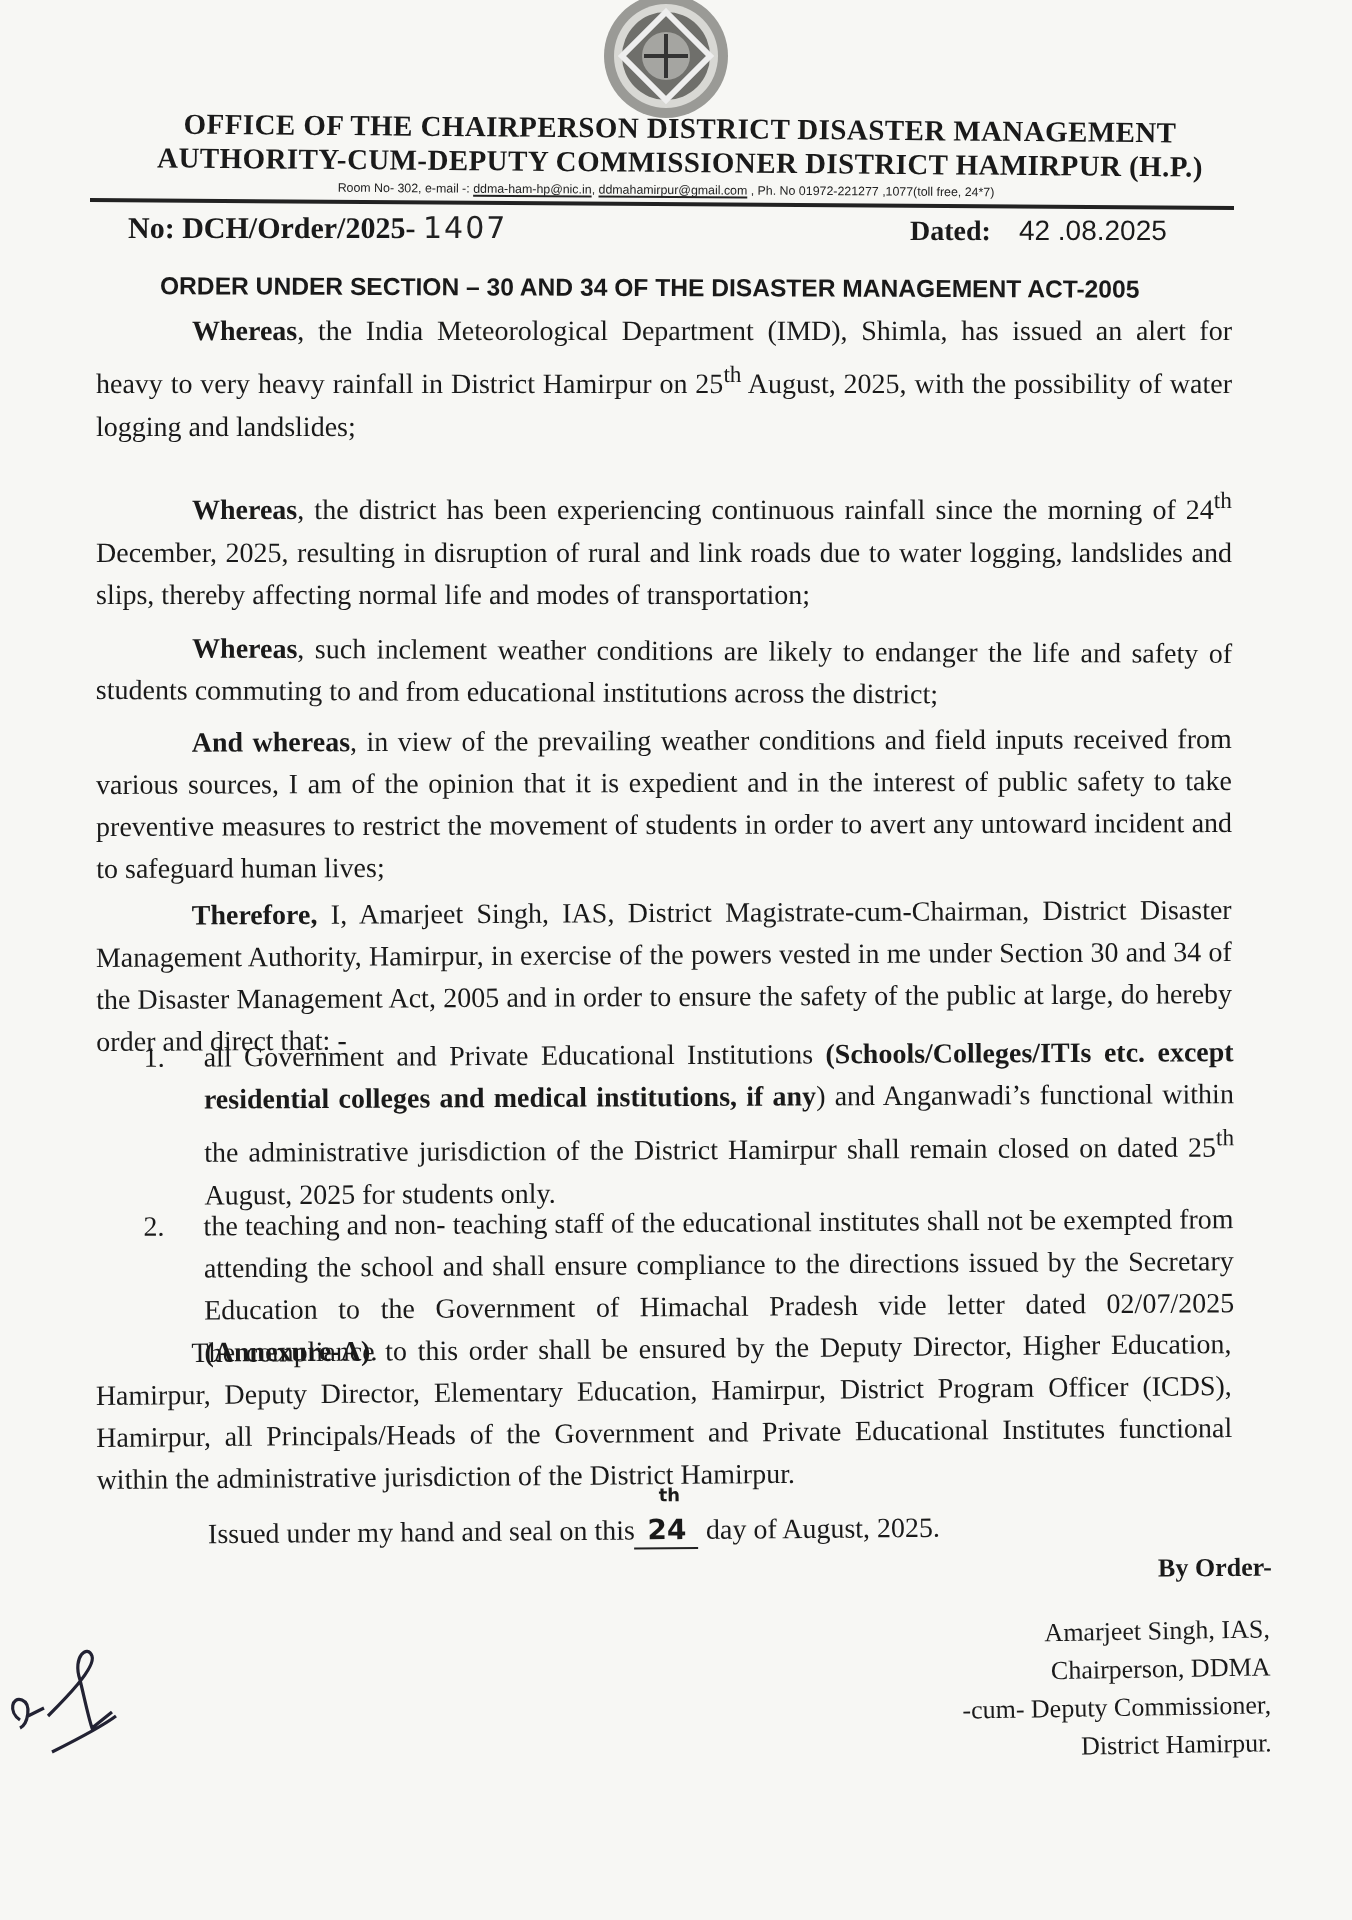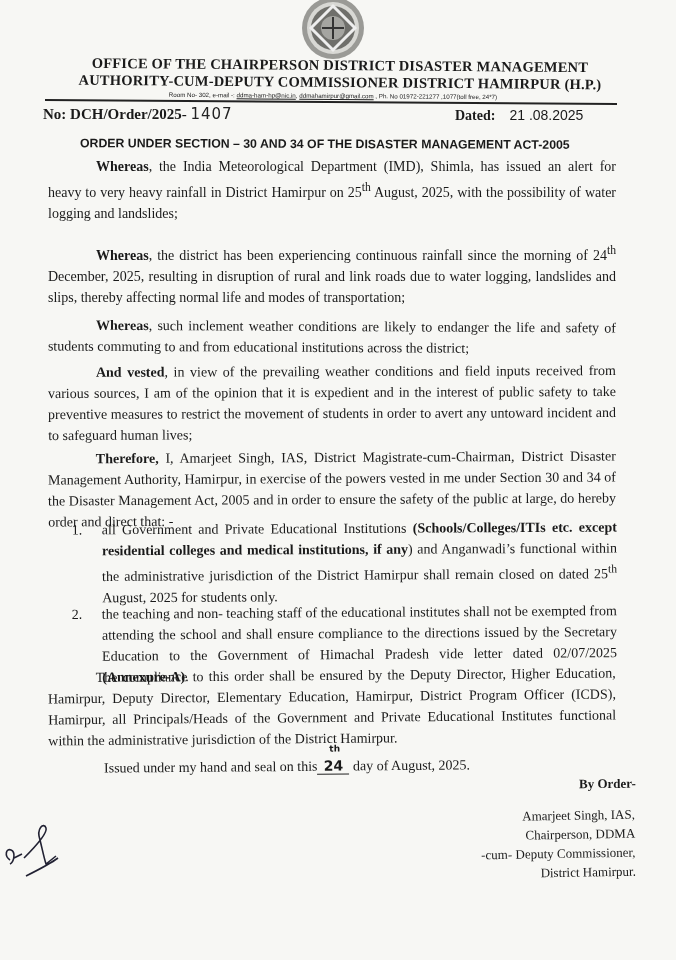--- a/index.html
+++ b/index.html
@@ -16,21 +16,21 @@
   .oh1 { top:57px; font-size:14.5px; transform:rotate(0.5deg); }
   .oh2 { top:74px; font-size:14.5px; transform:rotate(0.5deg); }
   .contact {
     position:absolute; left:118px; top:92px; width:430px; text-align:center;
     font-family:"Liberation Sans", sans-serif; font-size:6.2px; color:#222;
     transform:rotate(0.4deg);
   }
   .contact .u { text-decoration:underline; }
   .rule { position:absolute; left:45px; top:101px; width:572px; height:2px; background:#222; transform:rotate(0.4deg); }
   .order-no {
-    position:absolute; left:43px; top:105px; font-family:"Liberation Serif", serif;
+    position:absolute; left:64px; top:105px; font-family:"Liberation Serif", serif;
     font-weight:bold; font-size:15px;
   }
   .hand { font-family:"DejaVu Sans", sans-serif; font-weight:normal; color:#222; letter-spacing:1px; }
   .dated {
     position:absolute; left:455px; top:107px; font-family:"Liberation Serif", serif;
     font-weight:bold; font-size:14px;
   }
   .dated .dv { font-family:"Liberation Sans", sans-serif; font-weight:normal; margin-left:14px; font-size:14px; }
   .order-title {
     position:absolute; left:80px; top:137px; font-family:"Liberation Sans", sans-serif;
@@ -83,32 +83,32 @@
 
   <div class="contact">
     <span>Room No- 302, e-mail -: </span><span class="u">ddma-ham-hp@nic.in</span><span>, </span><span class="u">ddmahamirpur@gmail.com</span><span> , Ph. No 01972-221277 ,1077(toll free, 24*7)</span>
   </div>
   <div class="rule"></div>
 
   <div class="order-no">
     <span>No: DCH/Order/2025- </span><span class="hand">1407</span>
   </div>
   <div class="dated">
-    <span>Dated:</span><span class="dv">21 .08.2025</span>
+    <span>Dated:</span><span class="dv">42 .08.2025</span>
   </div>
 
   <div class="order-title">ORDER UNDER SECTION – 30 AND 34 OF THE DISASTER MANAGEMENT ACT-2005</div>
 
   <div class="para p1"><b>Whereas</b><span>, the India Meteorological Department (IMD), Shimla, has issued an alert for heavy to very heavy rainfall in District Hamirpur on 25</span><sup>th</sup><span> August, 2025, with the possibility of water logging and landslides;</span></div>
 
   <div class="para p2"><b>Whereas</b><span>, the district has been experiencing continuous rainfall since the morning of 24</span><sup>th</sup><span> December, 2025, resulting in disruption of rural and link roads due to water logging, landslides and slips, thereby affecting normal life and modes of transportation;</span></div>
 
   <div class="para p3"><b>Whereas</b><span>, such inclement weather conditions are likely to endanger the life and safety of students commuting to and from educational institutions across the district;</span></div>
 
-  <div class="para p4"><b>And vested</b><span>, in view of the prevailing weather conditions and field inputs received from various sources, I am of the opinion that it is expedient and in the interest of public safety to take preventive measures to restrict the movement of students in order to avert any untoward incident and to safeguard human lives;</span></div>
+  <div class="para p4"><b>And whereas</b><span>, in view of the prevailing weather conditions and field inputs received from various sources, I am of the opinion that it is expedient and in the interest of public safety to take preventive measures to restrict the movement of students in order to avert any untoward incident and to safeguard human lives;</span></div>
 
   <div class="para p5"><b>Therefore,</b><span> I, Amarjeet Singh, IAS, District Magistrate-cum-Chairman, District Disaster Management Authority, Hamirpur, in exercise of the powers vested in me under Section 30 and 34 of the Disaster Management Act, 2005 and in order to ensure the safety of the public at large, do hereby order and direct that: -</span></div>
 
   <div class="list li1">
     <div class="li">
       <span class="num">1.</span>
       <span class="txt"><span>all Government and Private Educational Institutions </span><b>(Schools/Colleges/ITIs etc. except residential colleges and medical institutions, if any</b><span>) and Anganwadi’s functional within the administrative jurisdiction of the District Hamirpur shall remain closed on dated 25</span><sup>th</sup><span> August, 2025 for students only.</span></span>
     </div>
   </div>
 

